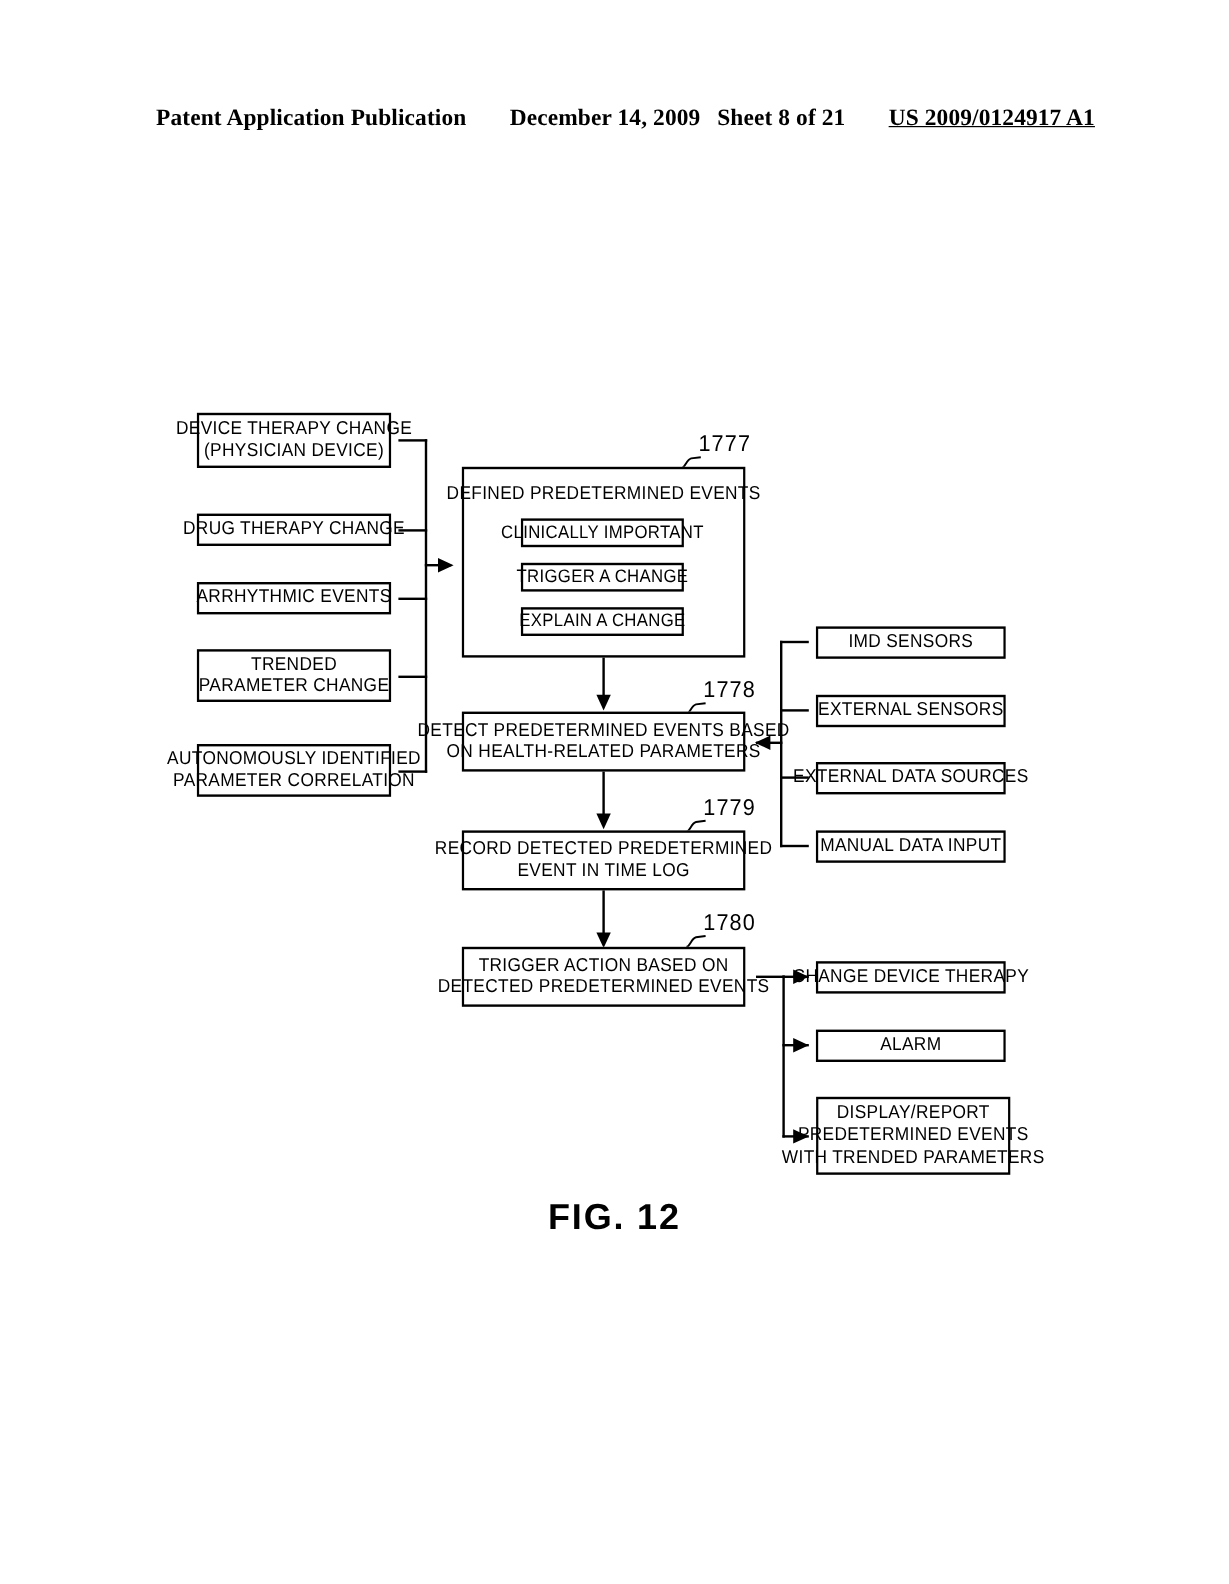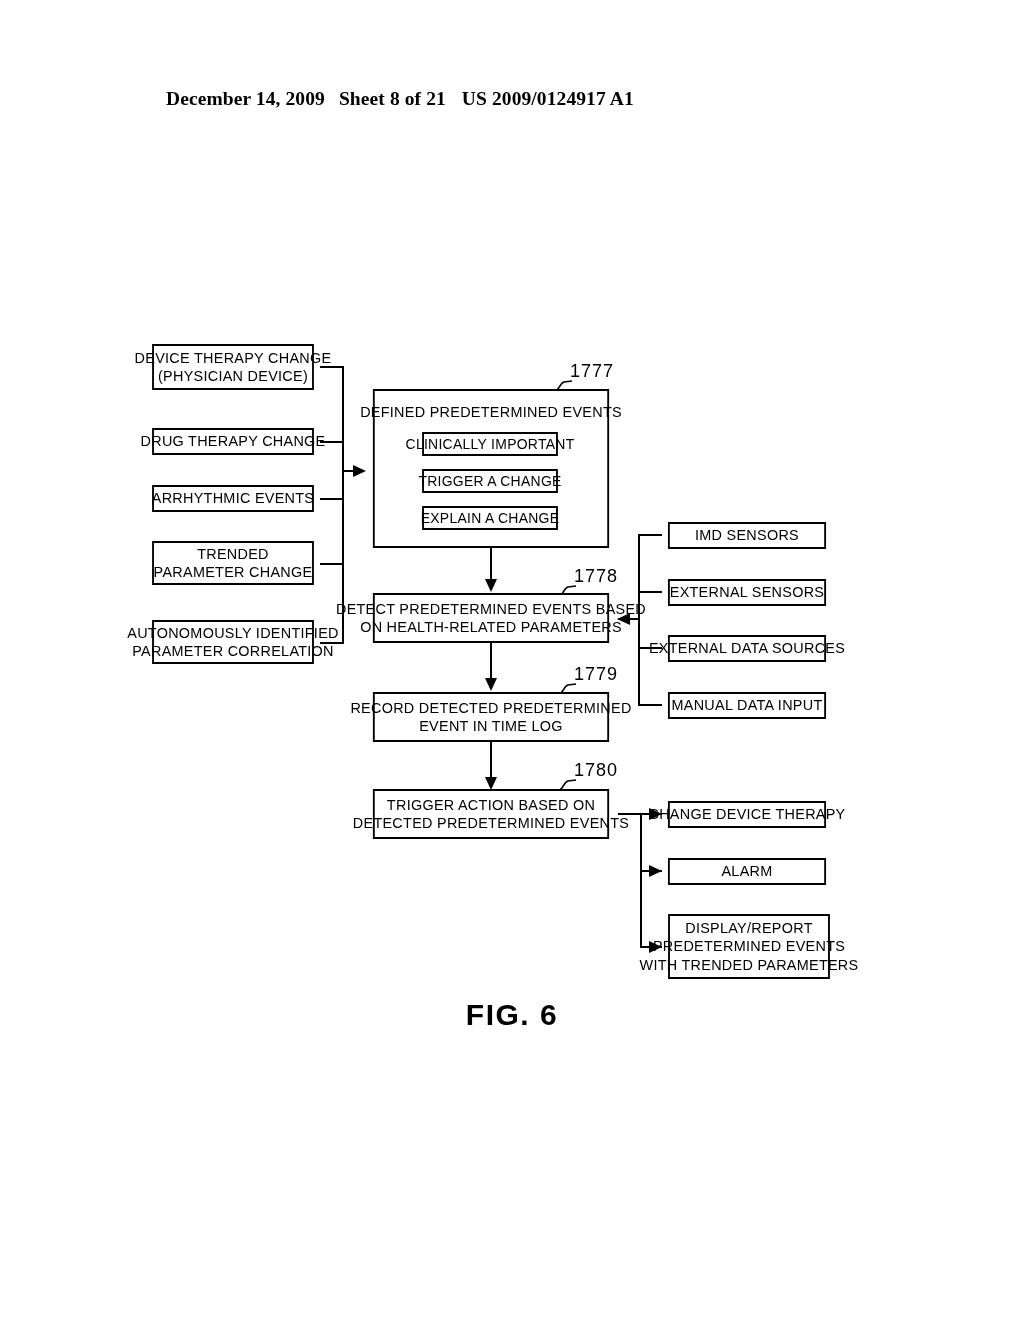--- a/index.html
+++ b/index.html
@@ -27,26 +27,26 @@
     font-weight: bold;
     font-size: 19.5px;
     letter-spacing: 0.1px;
     white-space: nowrap;
     display: flex;
     align-items: baseline;
   }
   #page-header .h-pub   { }
   #page-header .h-date  { margin-left: 36px; }
   #page-header .h-sheet { margin-left: 14px; }
-  #page-header .h-num   { margin-left: 16px; }
+  #page-header .h-num   { margin-left: 36px; text-decoration: underline; }
 
   
   #diagram {
     position: absolute;
-    left: 4px;
+    left: 16px;
     top: 0;
     width: 838px;
     height: 1320px;
   }
 
   
   .box {
     position: absolute;
     box-sizing: border-box;
     border: 2px solid #000;
@@ -132,20 +132,21 @@
     font-size: 30px;
     font-weight: bold;
     letter-spacing: 1.5px;
     white-space: nowrap;
   }
 </style>
 </head>
 <body>
 
 <div id="page-header">
+  <span class="h-pub">Patent Application Publication</span>
   <span class="h-date">December 14, 2009</span>
   <span class="h-sheet">Sheet 8 of 21</span>
   <span class="h-num">US 2009/0124917 A1</span>
 </div>
 
 <div id="diagram">
 
   <div class="box thin" style="left:142px; top:344px; width:174px; height:46px;">
     <span class="ln">DEVICE THERAPY CHANGE</span>
     <span class="ln">(PHYSICIAN DEVICE)</span>
@@ -279,13 +280,13 @@
   <div class="arrow-r" style="left:645px; top:808px;"></div>
 
   <div class="hline" style="left:636px; top:870px; width:22px;"></div>
   <div class="arrow-r" style="left:645px; top:865px;"></div>
 
   <div class="hline" style="left:636px; top:946px; width:22px;"></div>
   <div class="arrow-r" style="left:645px; top:941px;"></div>
 
 </div>
 
-<div id="fig-caption">FIG.  6</div>
+<div id="fig-caption">FIG.  12</div>
 
 </body></html>

